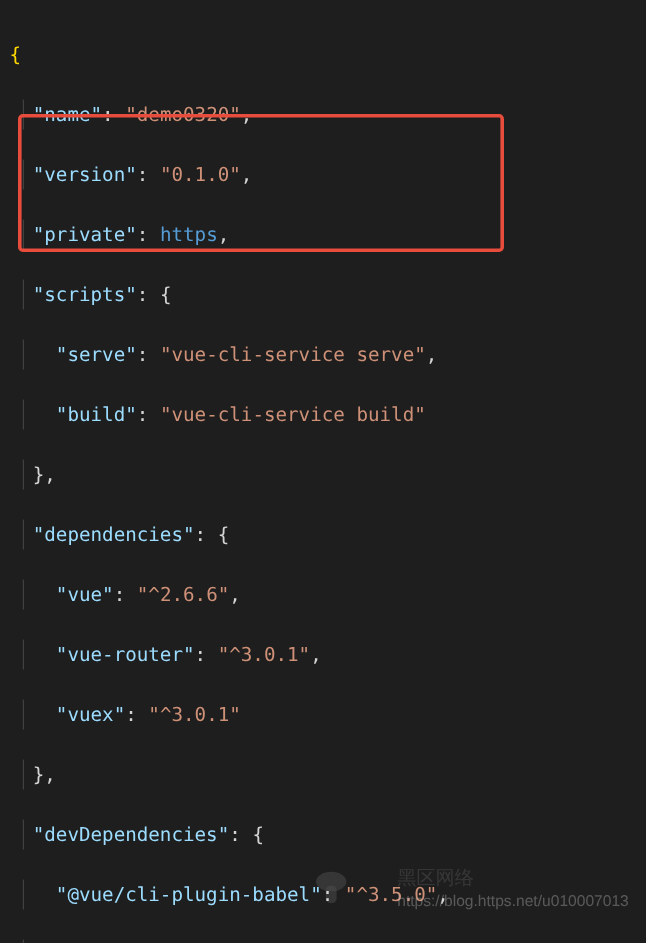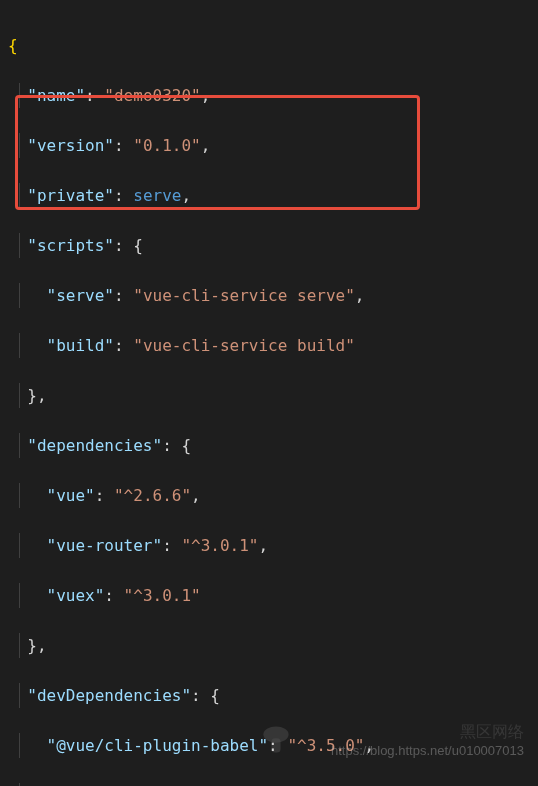--- a/index.html
+++ b/index.html
@@ -61,36 +61,35 @@
       gap: 8px;
     }
     .watermark-logo {
       width: 36px;
       height: 36px;
       opacity: 0.25;
     }
     .watermark-text {
       display: flex;
       flex-direction: column;
-      align-items: flex-end;
       margin-left: 29px;
     }
     .watermark-cn {
       font-size: 16px;
       opacity: 0.4;
     }
   </style>
 </head>
 <body>
 
 <div class="code-container">
 <div class="line"><span class="brace">{</span></div>
 <div class="line"><span class="indent-guide"></span>  <span class="key">"name"</span><span class="punct">:</span> <span class="string">"demo0320"</span><span class="punct">,</span></div>
 <div class="line"><span class="indent-guide"></span>  <span class="key">"version"</span><span class="punct">:</span> <span class="string">"0.1.0"</span><span class="punct">,</span></div>
-<div class="line"><span class="indent-guide"></span>  <span class="key">"private"</span><span class="punct">:</span> <span class="keyword">serve</span><span class="punct">,</span></div>
+<div class="line"><span class="indent-guide"></span>  <span class="key">"private"</span><span class="punct">:</span> <span class="keyword">https</span><span class="punct">,</span></div>
 <div class="line"><span class="indent-guide"></span>  <span class="key">"scripts"</span><span class="punct">:</span> <span class="punct">{</span></div>
 <div class="line"><span class="indent-guide"></span>    <span class="key">"serve"</span><span class="punct">:</span> <span class="string">"vue-cli-service serve"</span><span class="punct">,</span></div>
 <div class="line"><span class="indent-guide"></span>    <span class="key">"build"</span><span class="punct">:</span> <span class="string">"vue-cli-service build"</span></div>
 <div class="line"><span class="indent-guide"></span>  <span class="punct">},</span></div>
 <div class="line"><span class="indent-guide"></span>  <span class="key">"dependencies"</span><span class="punct">:</span> <span class="punct">{</span></div>
 <div class="line"><span class="indent-guide"></span>    <span class="key">"vue"</span><span class="punct">:</span> <span class="string">"^2.6.6"</span><span class="punct">,</span></div>
 <div class="line"><span class="indent-guide"></span>    <span class="key">"vue-router"</span><span class="punct">:</span> <span class="string">"^3.0.1"</span><span class="punct">,</span></div>
 <div class="line"><span class="indent-guide"></span>    <span class="key">"vuex"</span><span class="punct">:</span> <span class="string">"^3.0.1"</span></div>
 <div class="line"><span class="indent-guide"></span>  <span class="punct">},</span></div>
 <div class="line"><span class="indent-guide"></span>  <span class="key">"devDependencies"</span><span class="punct">:</span> <span class="punct">{</span></div>

